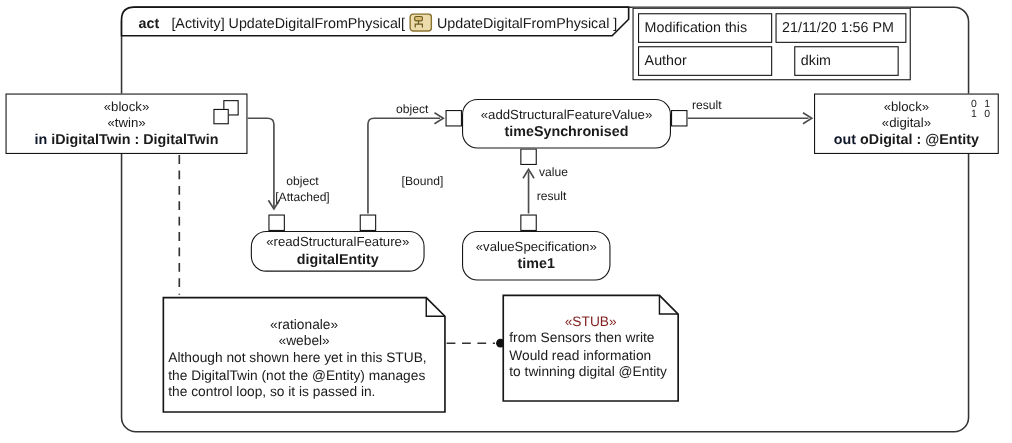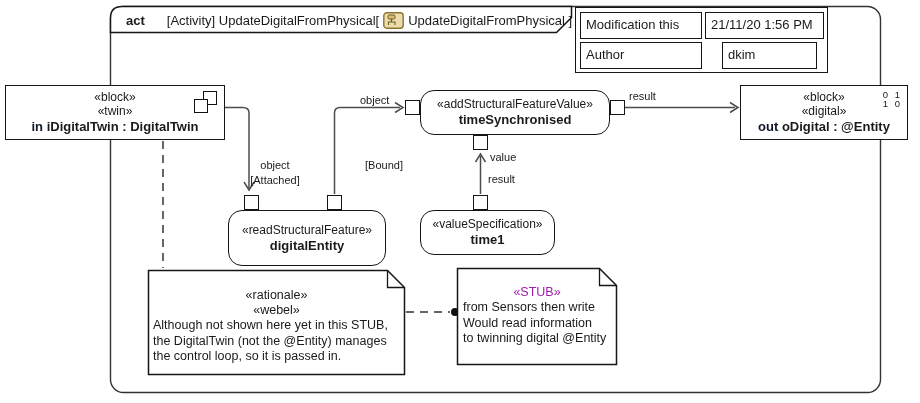--- a/index.html
+++ b/index.html
@@ -10,35 +10,35 @@
         display:flex;flex-direction:column;align-items:center;justify-content:center;text-align:center}
   .rounded{border-radius:14px}
   .stereo{font-size:12px;line-height:14px;white-space:nowrap}
   .bname{font-size:13px;font-weight:bold;line-height:17px;white-space:nowrap}
   .inout{color:#0f172a}
   .pin{position:absolute;width:15px;height:15px;background:#fff;border:1.5px solid #161616;box-sizing:border-box;z-index:3}
   .lbl{position:absolute;font-size:11px;line-height:15px;white-space:nowrap}
   .lbl.center{text-align:center}
   .title-bar{position:absolute;left:126px;top:9px;height:22px;display:flex;align-items:center;gap:4px;
              font-size:13px;white-space:nowrap;z-index:2}
-  .title-kw{font-weight:bold;margin-right:18px}
+  .title-kw{font-weight:bold;margin-right:7px}
   .itable{position:absolute;left:575px;top:7px;width:253px;height:66px;background:#fff;
           border:1.3px solid #161616;box-sizing:border-box;z-index:2}
   .icell{position:absolute;height:27px;border:1.2px solid #161616;box-sizing:border-box;
          font-size:13px;line-height:24px;padding-left:5px;background:#fff;white-space:nowrap}
   .copy-icon{position:absolute;right:7px;top:5px;width:23px;height:22px}
   .copy-icon .sq{position:absolute;width:14px;height:14px;border:1.8px solid #111;background:#fff;box-sizing:border-box}
   .copy-icon .back{right:0;top:0}
   .copy-icon .front{left:0;bottom:0}
   .badge{position:absolute;right:5px;top:4px;text-align:right;font-weight:normal;font-size:9.5px;
          line-height:9px;letter-spacing:2px;white-space:nowrap}
   .notetxt{position:absolute;z-index:2}
   .notetxt .c{text-align:center;font-size:12.5px;line-height:15px}
   .notetxt .b{text-align:left;font-size:12.5px;line-height:15.5px;white-space:nowrap}
-  .stub-stereo{color:#a21caf}
+  .stub-stereo{color:#7f1d1d}
 </style>
 </head>
 <body>
 
 <div id="canvas">
 
   <svg class="overlay" width="920" height="403" viewBox="0 0 920 403">
 
     <rect x="110.5" y="6.5" width="770" height="386" rx="13" fill="none" stroke="#333333" stroke-width="1.4"></rect>
 
@@ -111,21 +111,21 @@
   </div>
 
   <div class="node rounded" style="left:420px;top:90px;width:190px;height:45px;z-index:2">
     <div class="stereo">«addStructuralFeatureValue»</div>
     <div class="bname">timeSynchronised</div>
   </div>
   <div class="pin" style="left:405px;top:100px"></div>
   <div class="pin" style="left:610px;top:100px"></div>
   <div class="pin" style="left:473px;top:135px"></div>
 
-  <div class="node rounded" style="left:228px;top:210px;width:158px;height:56px;z-index:2">
+  <div class="node rounded" style="left:228px;top:210px;width:158px;height:37px;z-index:2">
     <div class="stereo">«readStructuralFeature»</div>
     <div class="bname">digitalEntity</div>
   </div>
   <div class="pin" style="left:244px;top:195px"></div>
   <div class="pin" style="left:327px;top:195px"></div>
 
   <div class="node rounded" style="left:420px;top:210px;width:135px;height:45px;z-index:2">
     <div class="stereo">«valueSpecification»</div>
     <div class="bname">time1</div>
   </div>

